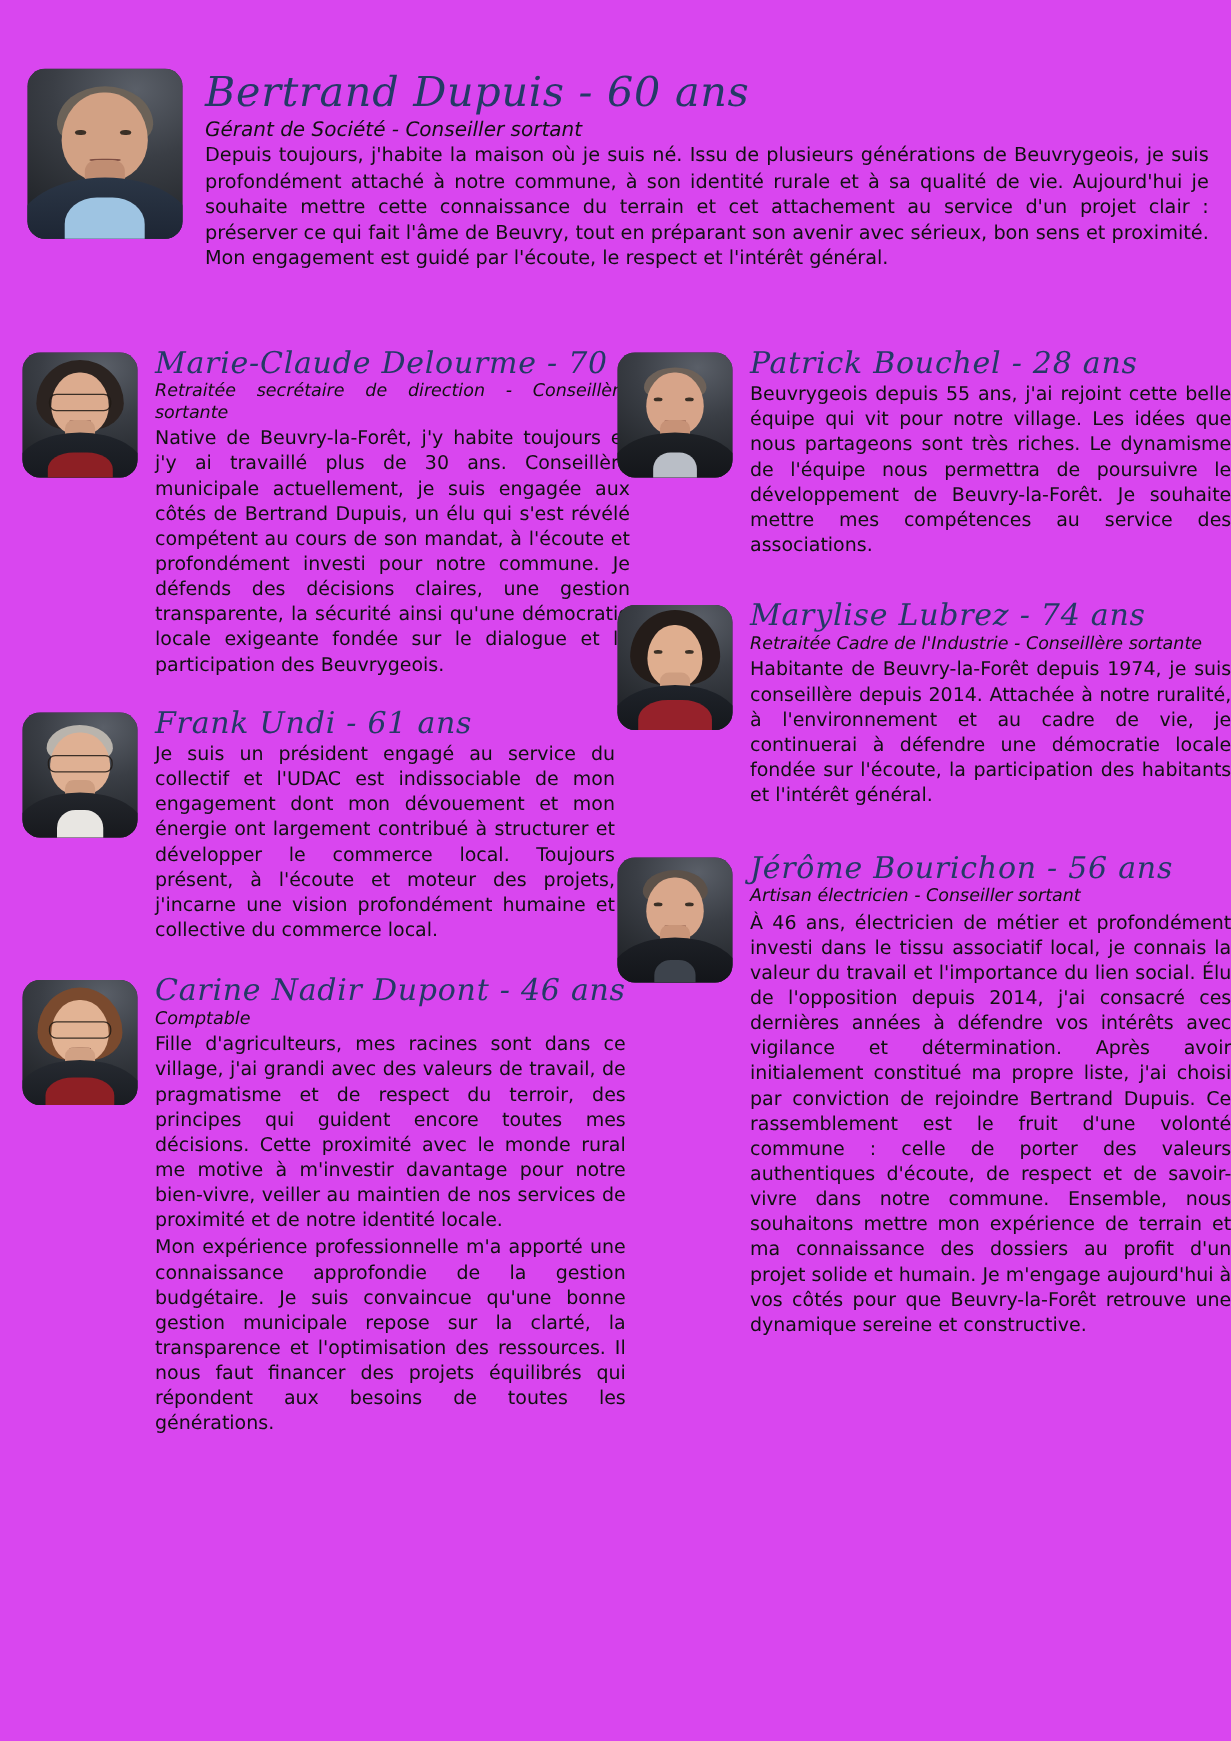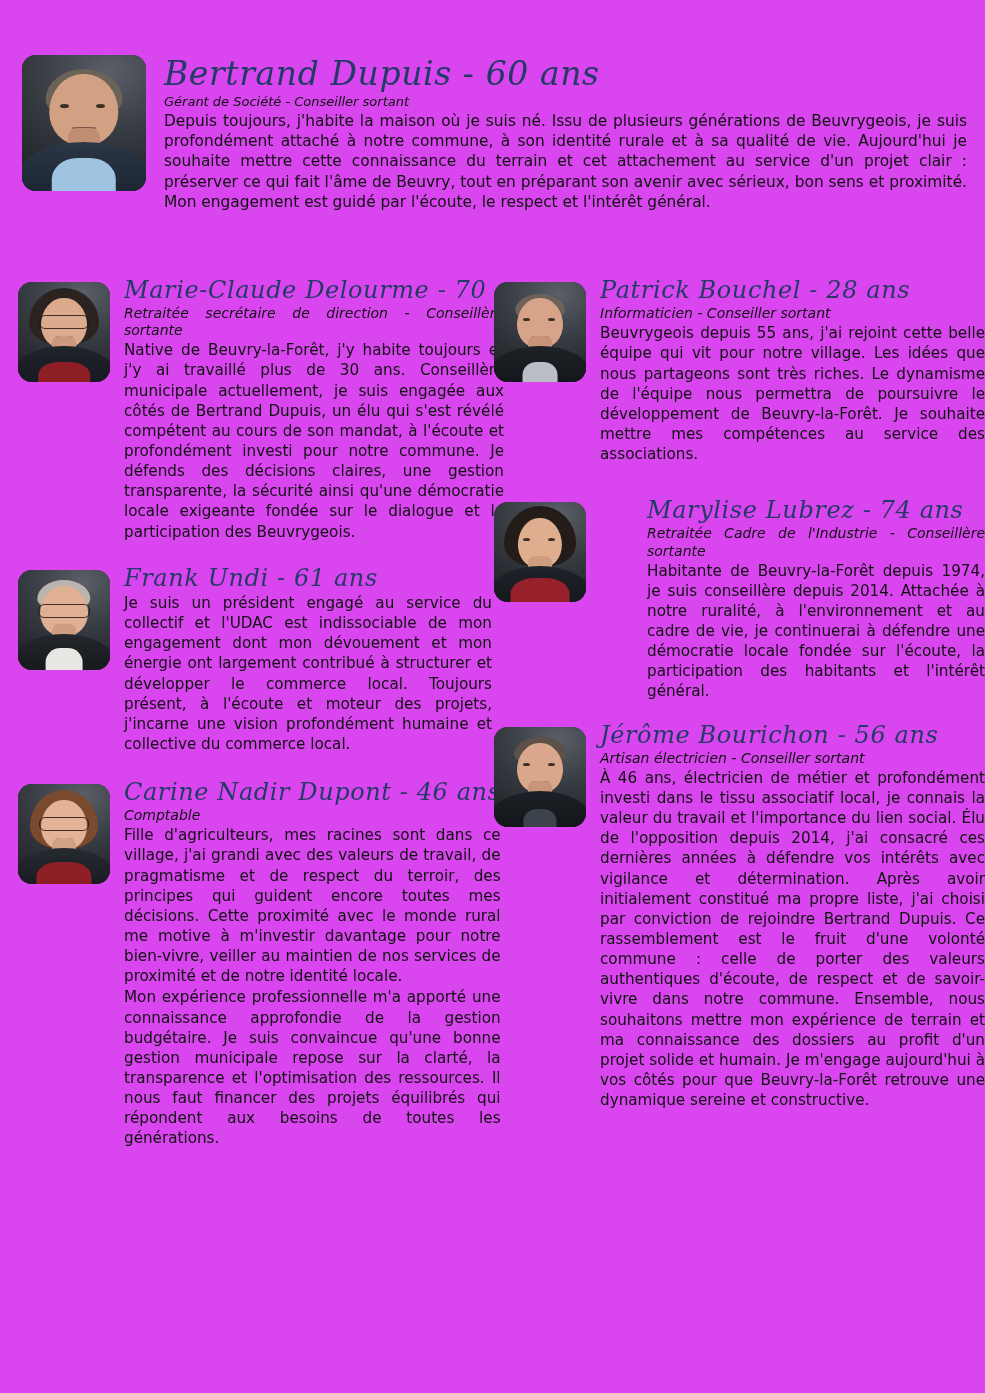--- a/index.html
+++ b/index.html
@@ -28,21 +28,21 @@
     font-weight: 400;
     color: #243a66;
     letter-spacing: 0.6px;
     line-height: 1.05;
     margin: 0 0 2px 0;
     white-space: nowrap;
   }
   .role {
     font-family: "DejaVu Sans", sans-serif;
     font-style: italic;
-    font-size: 13px;
+    font-size: 16px;
     color: #111111;
     line-height: 1.22;
     margin: 0 0 1px 0;
     text-align: justify;
     text-align-last: left;
   }
   .para {
     font-family: "DejaVu Sans", sans-serif;
     font-size: 15.4px;
     color: #111111;
@@ -167,21 +167,21 @@
   .card .para { font-size: 15.2px; line-height: 1.325; }
 
   .col-left  .card .body { width: 380px; }
   .col-right .card .body { width: 373px; }
 
   
   #card-delourme  { margin-bottom: 24px; }
   #card-undi      { margin-bottom: 26px; }
   #card-dupont    { margin-bottom: 0; }
   #card-bouchel   { margin-bottom: 34px; }
-  #card-lubrez    { margin-bottom: 21px; gap: 47px; }
+  #card-lubrez    { margin-bottom: 36px; }
   #card-bourichon { margin-bottom: 0; }
 </style>
 </head>
 <body>
 
 <div class="page">
 
   <div class="feature">
     <div class="photo">
       <div class="sky"></div>
@@ -270,21 +270,20 @@
           <div class="head" style="top:16%;width:50%;height:50%;background:#d7a489;"></div>
           <div class="eye" style="left:32%;top:36%;"></div>
           <div class="eye" style="left:59%;top:36%;"></div>
           <div class="mouth" style="top:54%;width:18%;"></div>
           <div class="neck" style="background:#c79277;"></div>
           <div class="shoulders" style="background:linear-gradient(180deg,#1e2126 0%,#121418 100%);"></div>
           <div class="shoulders" style="width:38%;height:22%;bottom:-2%;background:#b9bec6;border-radius:40% 40% 0 0/60% 60% 0 0;"></div>
         </div>
         <div class="body">
           <div class="name">Patrick Bouchel - 28 ans</div>
-          <div class="role">Informaticien - Conseiller sortant</div>
           <p class="para">Beuvrygeois depuis 55 ans, j'ai rejoint cette belle équipe qui vit pour notre village. Les idées que nous partageons sont très riches. Le dynamisme de l'équipe nous permettra de poursuivre le développement de Beuvry-la-Forêt. Je souhaite mettre mes compétences au service des associations.</p>
         </div>
       </div>
 
       <div class="card" id="card-lubrez">
         <div class="photo">
           <div class="sky"></div>
           <div class="hair" style="top:4%;width:78%;height:60%;background:#241c19;"></div>
           <div class="head" style="top:16%;width:48%;height:50%;background:#dfae8f;"></div>
           <div class="eye" style="left:32%;top:36%;"></div>

